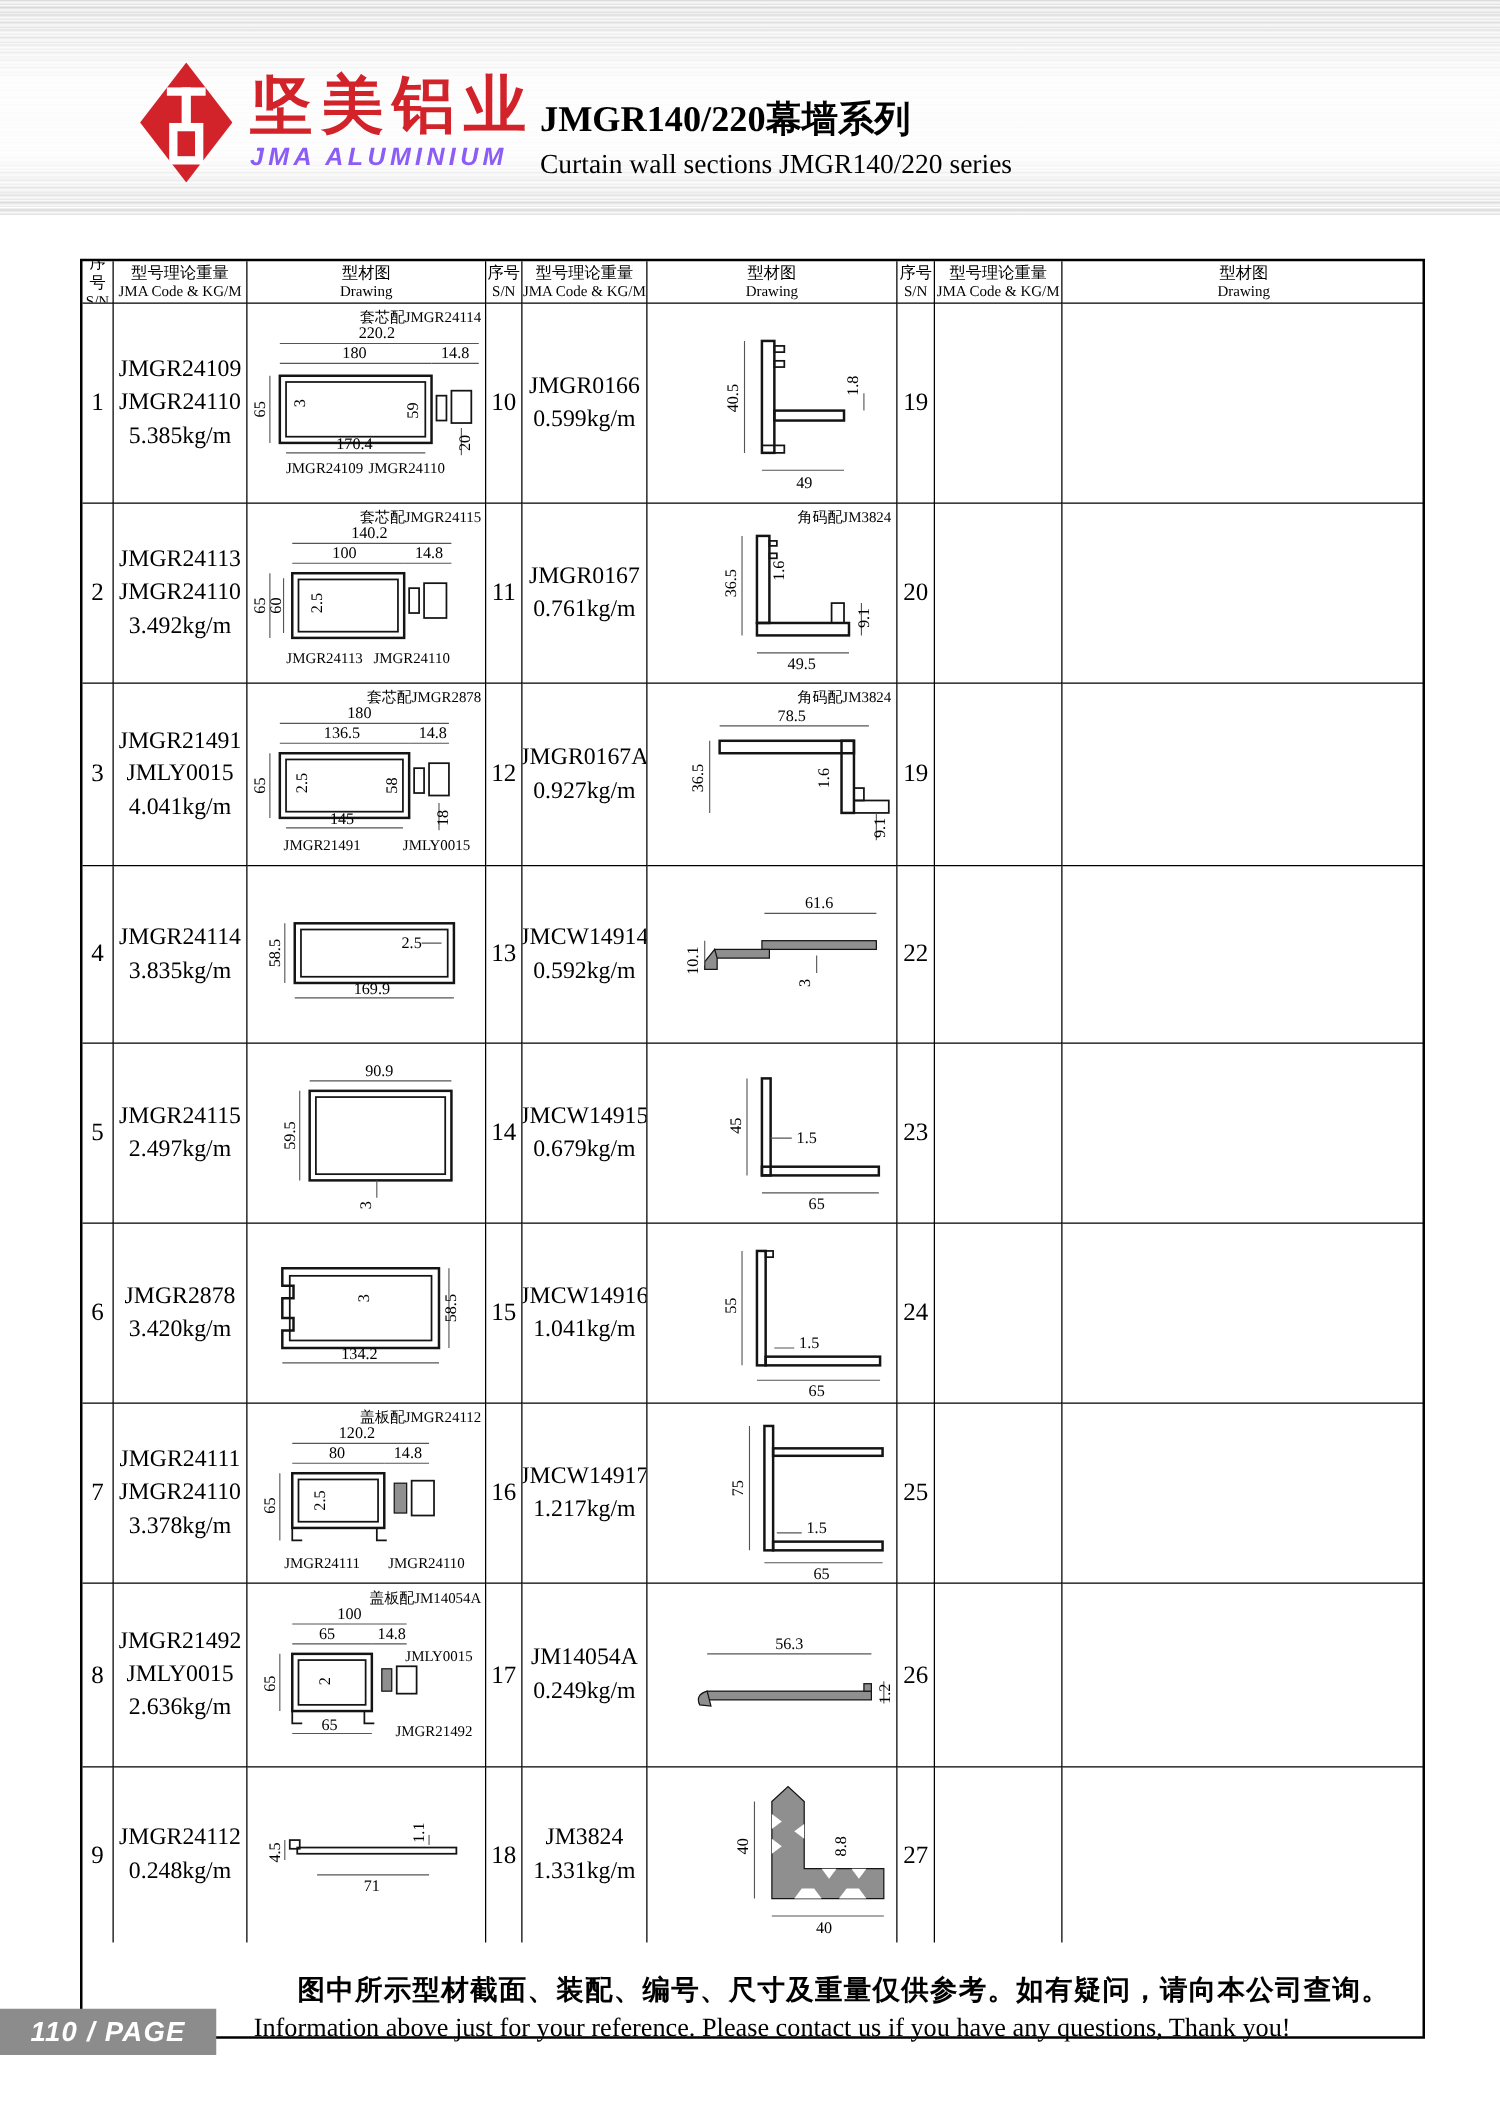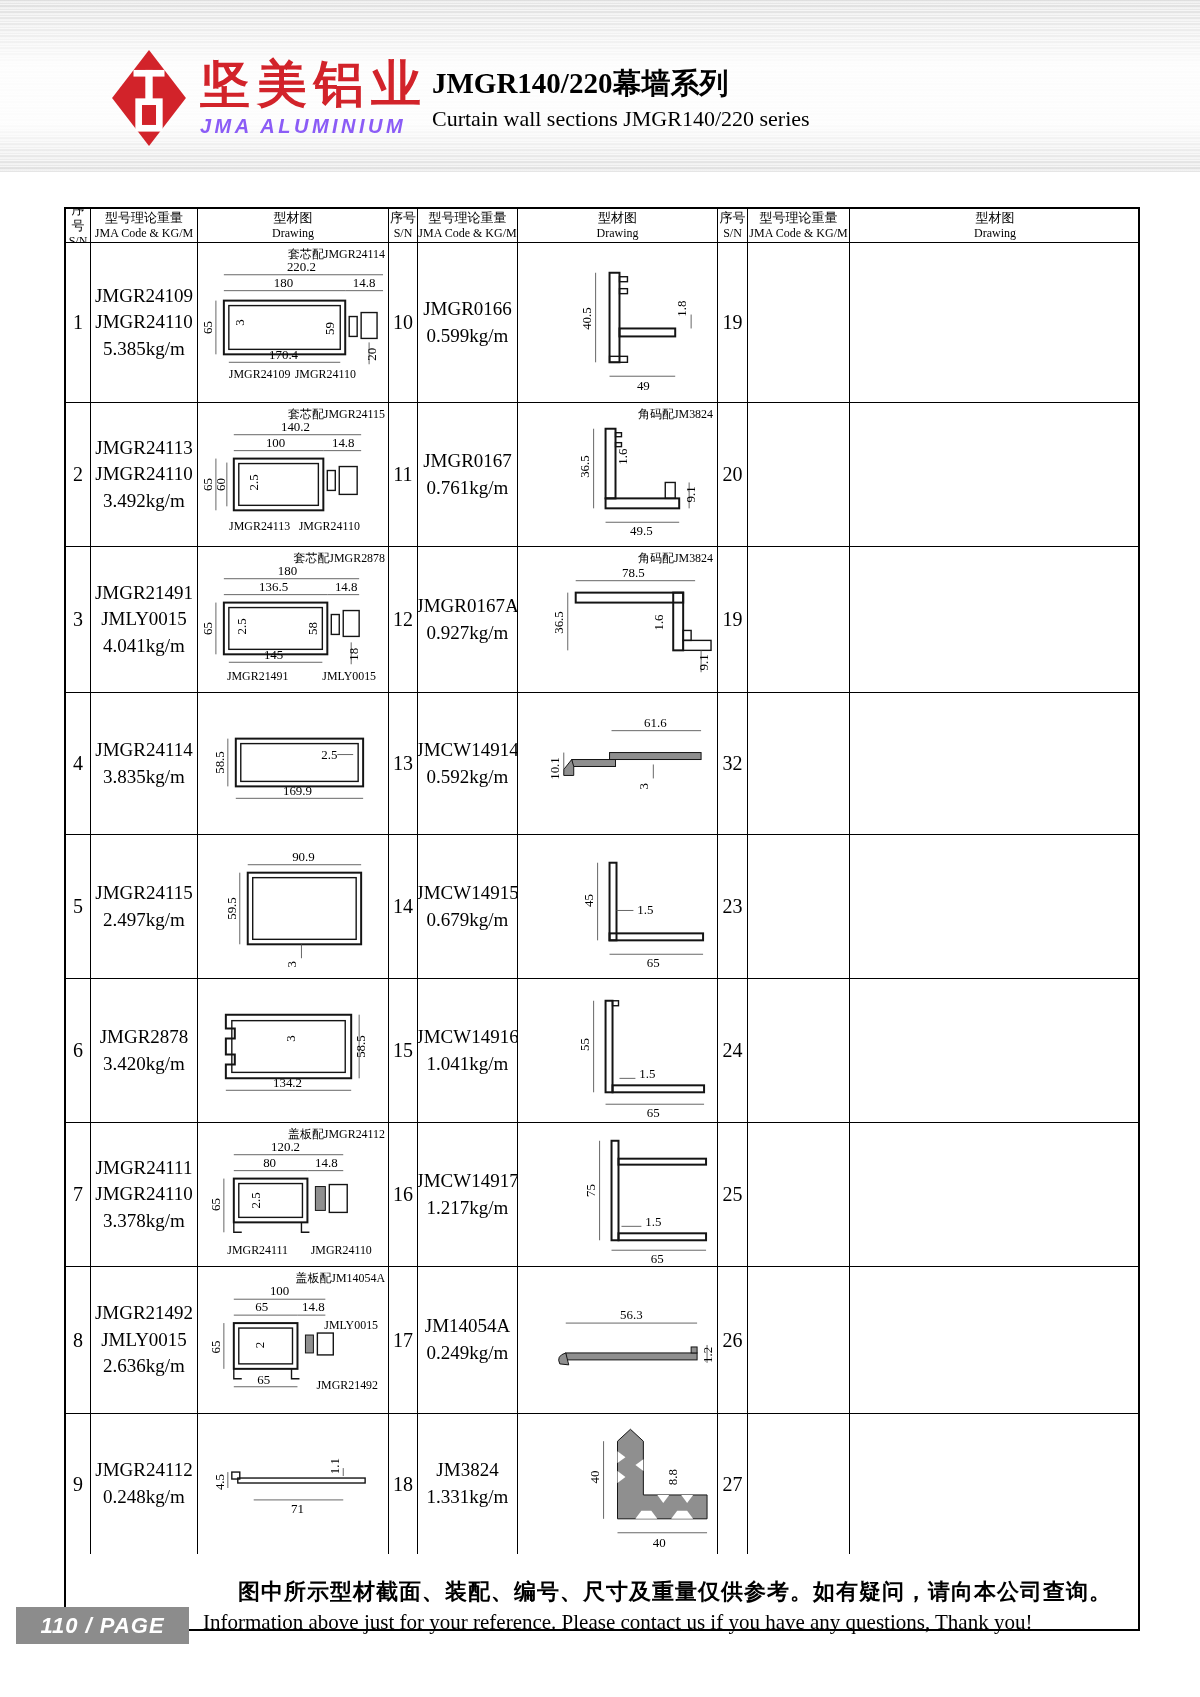--- a/index.html
+++ b/index.html
@@ -10,21 +10,21 @@
     background:repeating-linear-gradient(0deg,#d8d8d8 0px,#f7f7f7 2px,#cfcfcf 4px,#ffffff 6px);}
   .stripes .fade{position:absolute;left:0;top:0;width:100%;height:100%;
     background:linear-gradient(180deg,rgba(255,255,255,.15) 0%,rgba(255,255,255,.92) 38%,rgba(255,255,255,.92) 72%,rgba(255,255,255,.15) 100%);}
   
   .logo{position:absolute;left:112px;top:50px;display:flex;align-items:center;gap:14px;}
   .logo .diamond{width:74px;height:96px;}
   .logo .cn{font-size:50px;font-weight:bold;letter-spacing:7px;line-height:1.05;
     font-family:"Liberation Sans",sans-serif;}
   .logo .en{font-size:20px;font-weight:bold;font-style:italic;letter-spacing:3.5px;
     font-family:"Liberation Sans",sans-serif;margin-top:4px;}
-  .title{position:absolute;left:432px;top:64px;}
+  .title{position:absolute;left:432px;top:76px;}
   .title .cn{font-size:29px;font-weight:bold;font-family:"Liberation Serif",serif;}
   .title .en{font-size:22px;margin-top:2px;}
   
   .tbl{position:absolute;left:64px;top:207px;width:1076px;height:1424px;
     display:grid;border:2.5px solid #000;box-sizing:border-box;
     grid-template-columns:25px 107px 191px 29px 100px 200px 30px 102px 290px;
     grid-template-rows:34px 160px 144px 146px 142px 144px 144px 144px 147px 140px;}
   .c{border-right:1.5px solid #000;border-bottom:1.5px solid #000;box-sizing:border-box;
      display:flex;align-items:center;justify-content:center;text-align:center;position:relative;overflow:hidden;}
   .c.last{border-right:none;}
@@ -38,21 +38,21 @@
   
   .pf{fill:none;stroke:#141414;stroke-width:2;}
   .pf2{fill:none;stroke:#141414;stroke-width:1.4;}
   .pg{fill:#8f8f8f;stroke:#141414;stroke-width:1;}
   .wh{fill:#ffffff;stroke:none;}
   .d{stroke:#555;stroke-width:0.9;}
   text.t{font-family:"Liberation Serif",serif;font-size:13px;fill:#000;text-anchor:middle;}
   text.a{font-family:"Liberation Serif",serif;font-size:12px;fill:#000;text-anchor:end;}
   text.l{font-family:"Liberation Serif",serif;font-size:12px;fill:#000;text-anchor:middle;}
   
-  .badge{position:absolute;left:16px;top:1607px;width:173px;height:37px;background:#8c8c8c;
+  .badge{position:absolute;left:0;top:1607px;width:173px;height:37px;background:#8c8c8c;
     color:#fff;display:flex;align-items:center;justify-content:center;
     font-family:"Liberation Sans",sans-serif;font-weight:bold;font-style:italic;font-size:22px;letter-spacing:1px;}
   .note-cn{position:absolute;left:190px;top:1577px;font-size:22px;font-weight:bold;
     font-family:"Liberation Sans",sans-serif;letter-spacing:1px;margin-left:48px;}
   .note-en{position:absolute;left:190px;top:1610px;font-size:21px;margin-left:13px;}
 </style>
 </head>
 <body>
 
 <div class="page">
@@ -311,21 +311,21 @@
           <text class="t" x="138" y="32">61.6</text>
         <rect class="pg" x="92" y="58" width="92" height="7"></rect>
           <rect class="pg" x="54" y="65" width="44" height="7"></rect>
         <path class="pg" d="M54,65 l-8,10 v6 h10 v-9 z"></path>
         <line class="d" x1="46" y1="58" x2="46" y2="78"></line>
           <text class="t" x="41" y="74" transform="rotate(-90 41 74)">10.1</text>
         <line class="d" x1="136" y1="70" x2="136" y2="84"></line>
           <text class="t" x="131" y="92" transform="rotate(-90 131 92)">3</text>
       </svg>
     </div>
-    <div class="c sn">32</div>
+    <div class="c sn">22</div>
     <div class="c"></div>
     <div class="c last"></div>
 
     <div class="c sn">5</div>
     <div class="c code">
       <span>JMGR24115</span>
         <span>2.497kg/m</span>
       </div>
     <div class="c draw">
       <svg viewBox="0 0 191 140">

